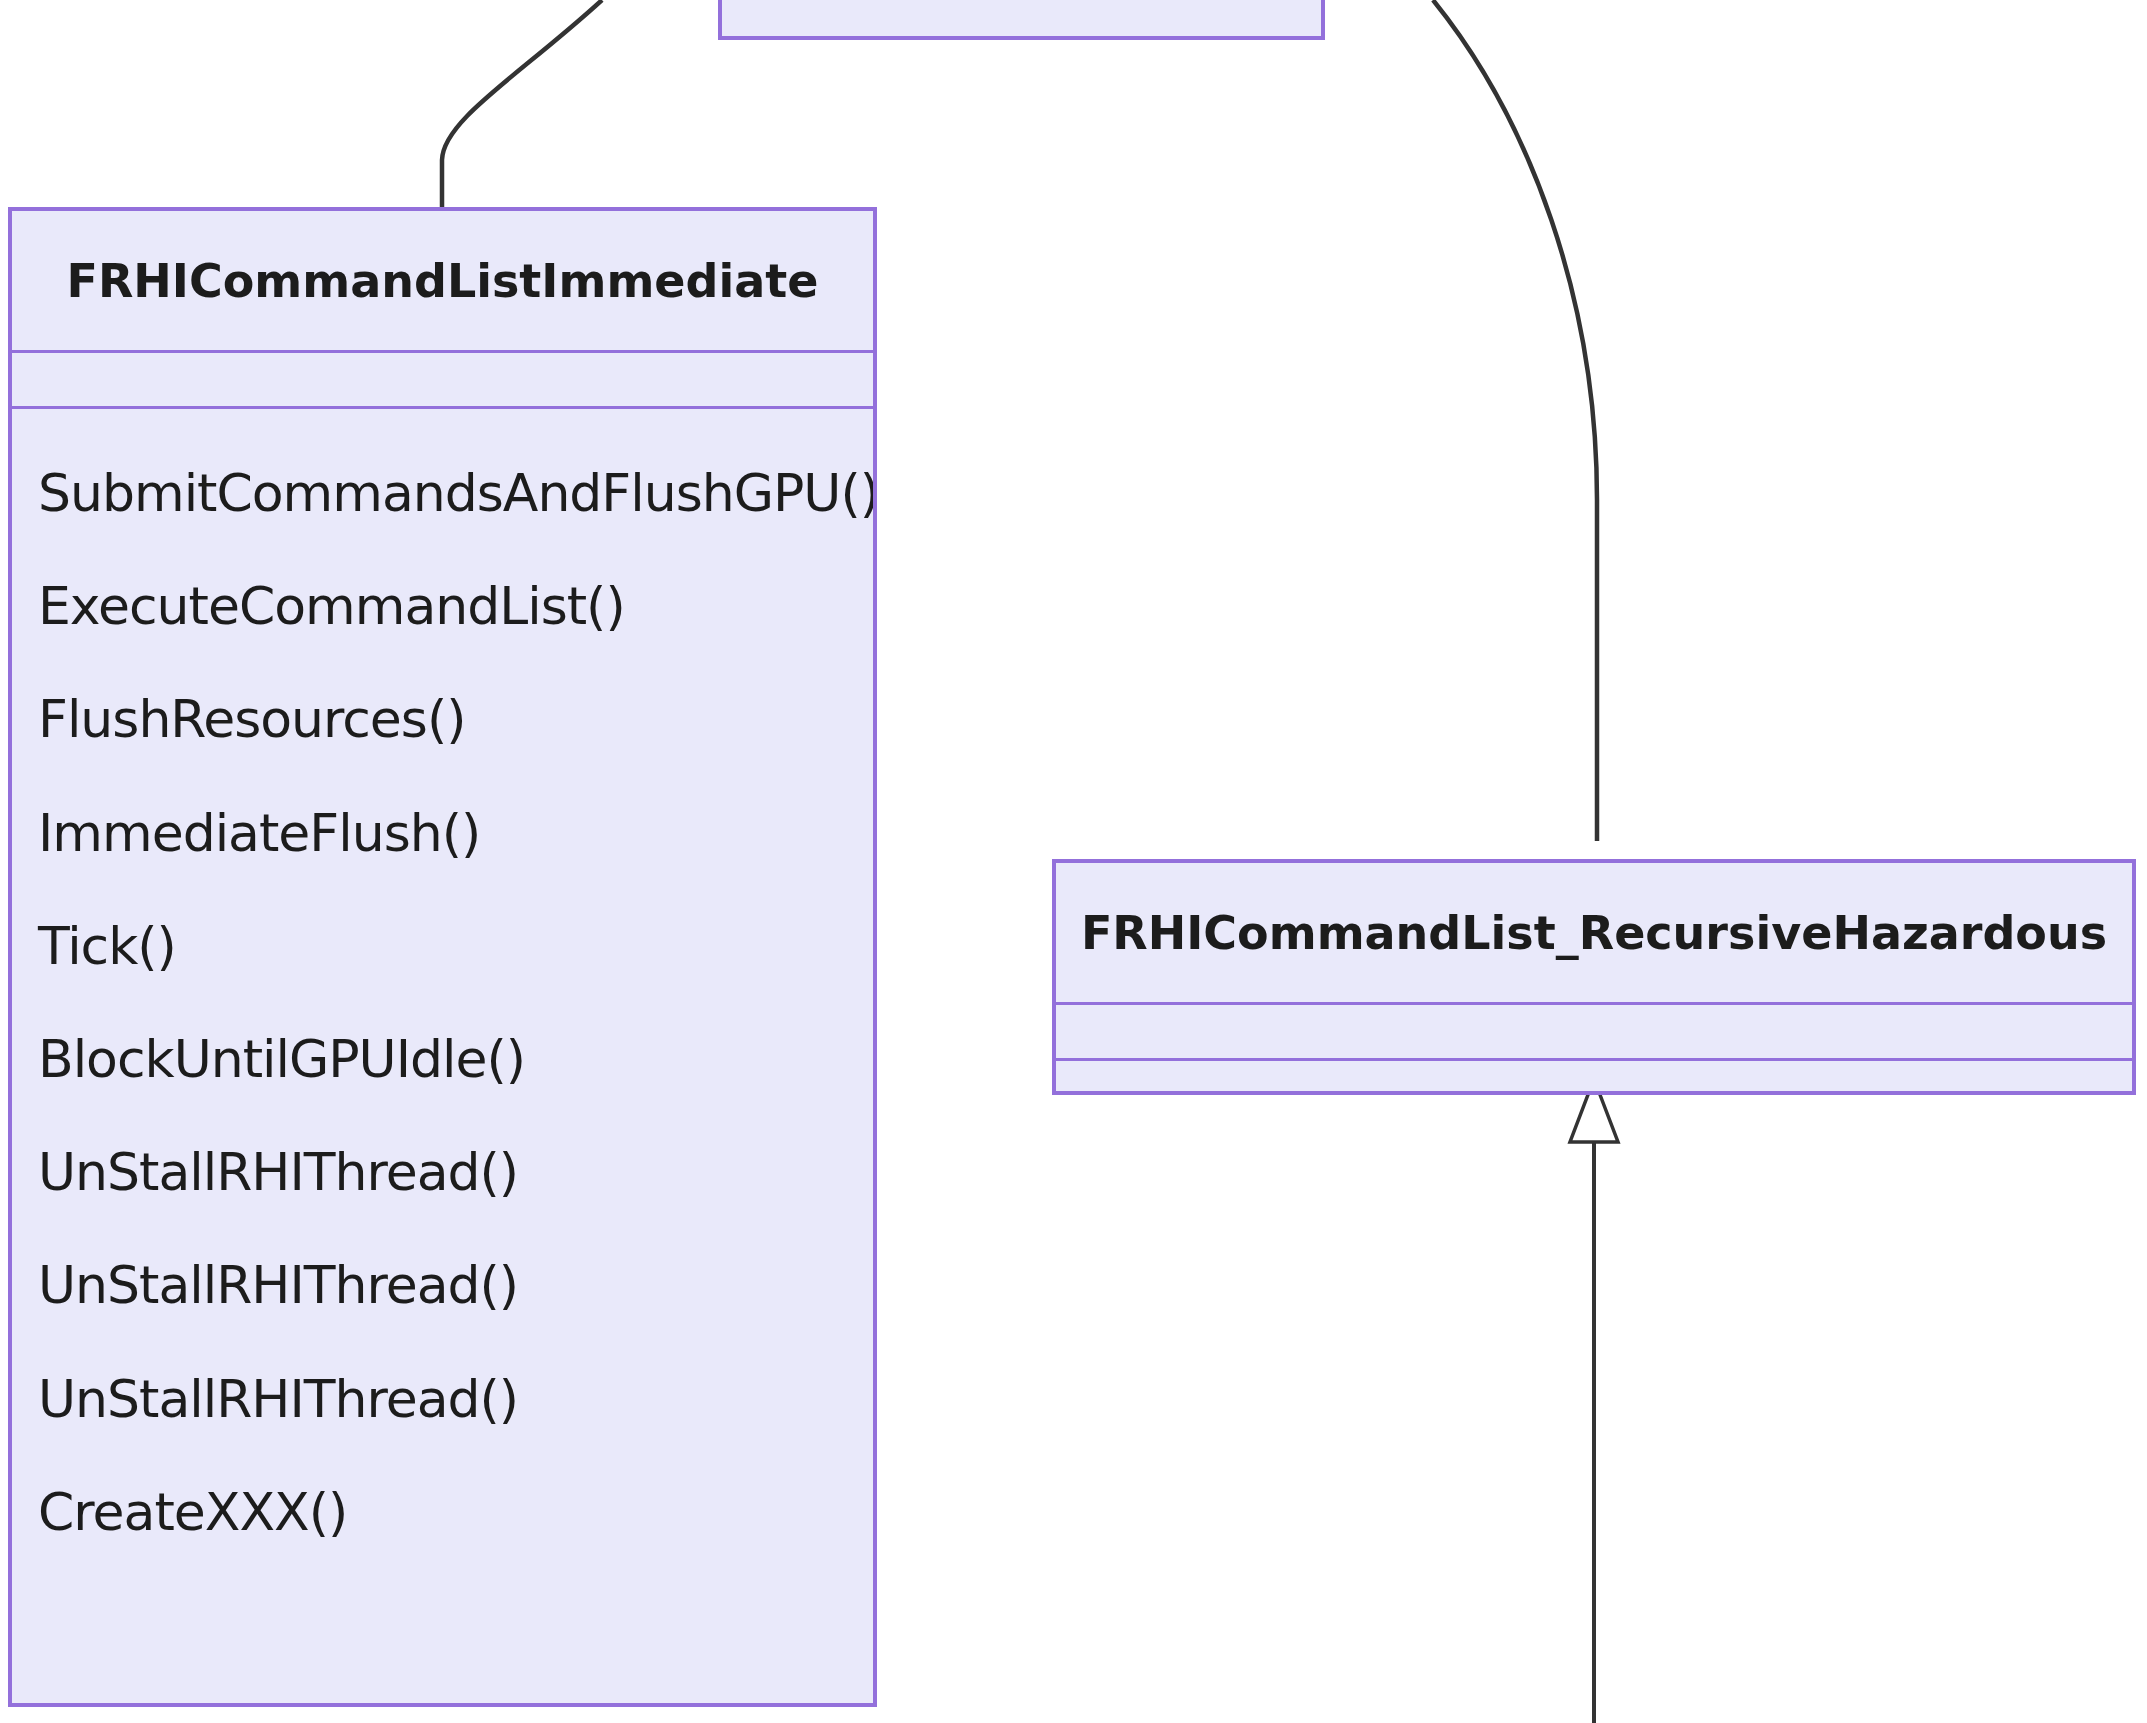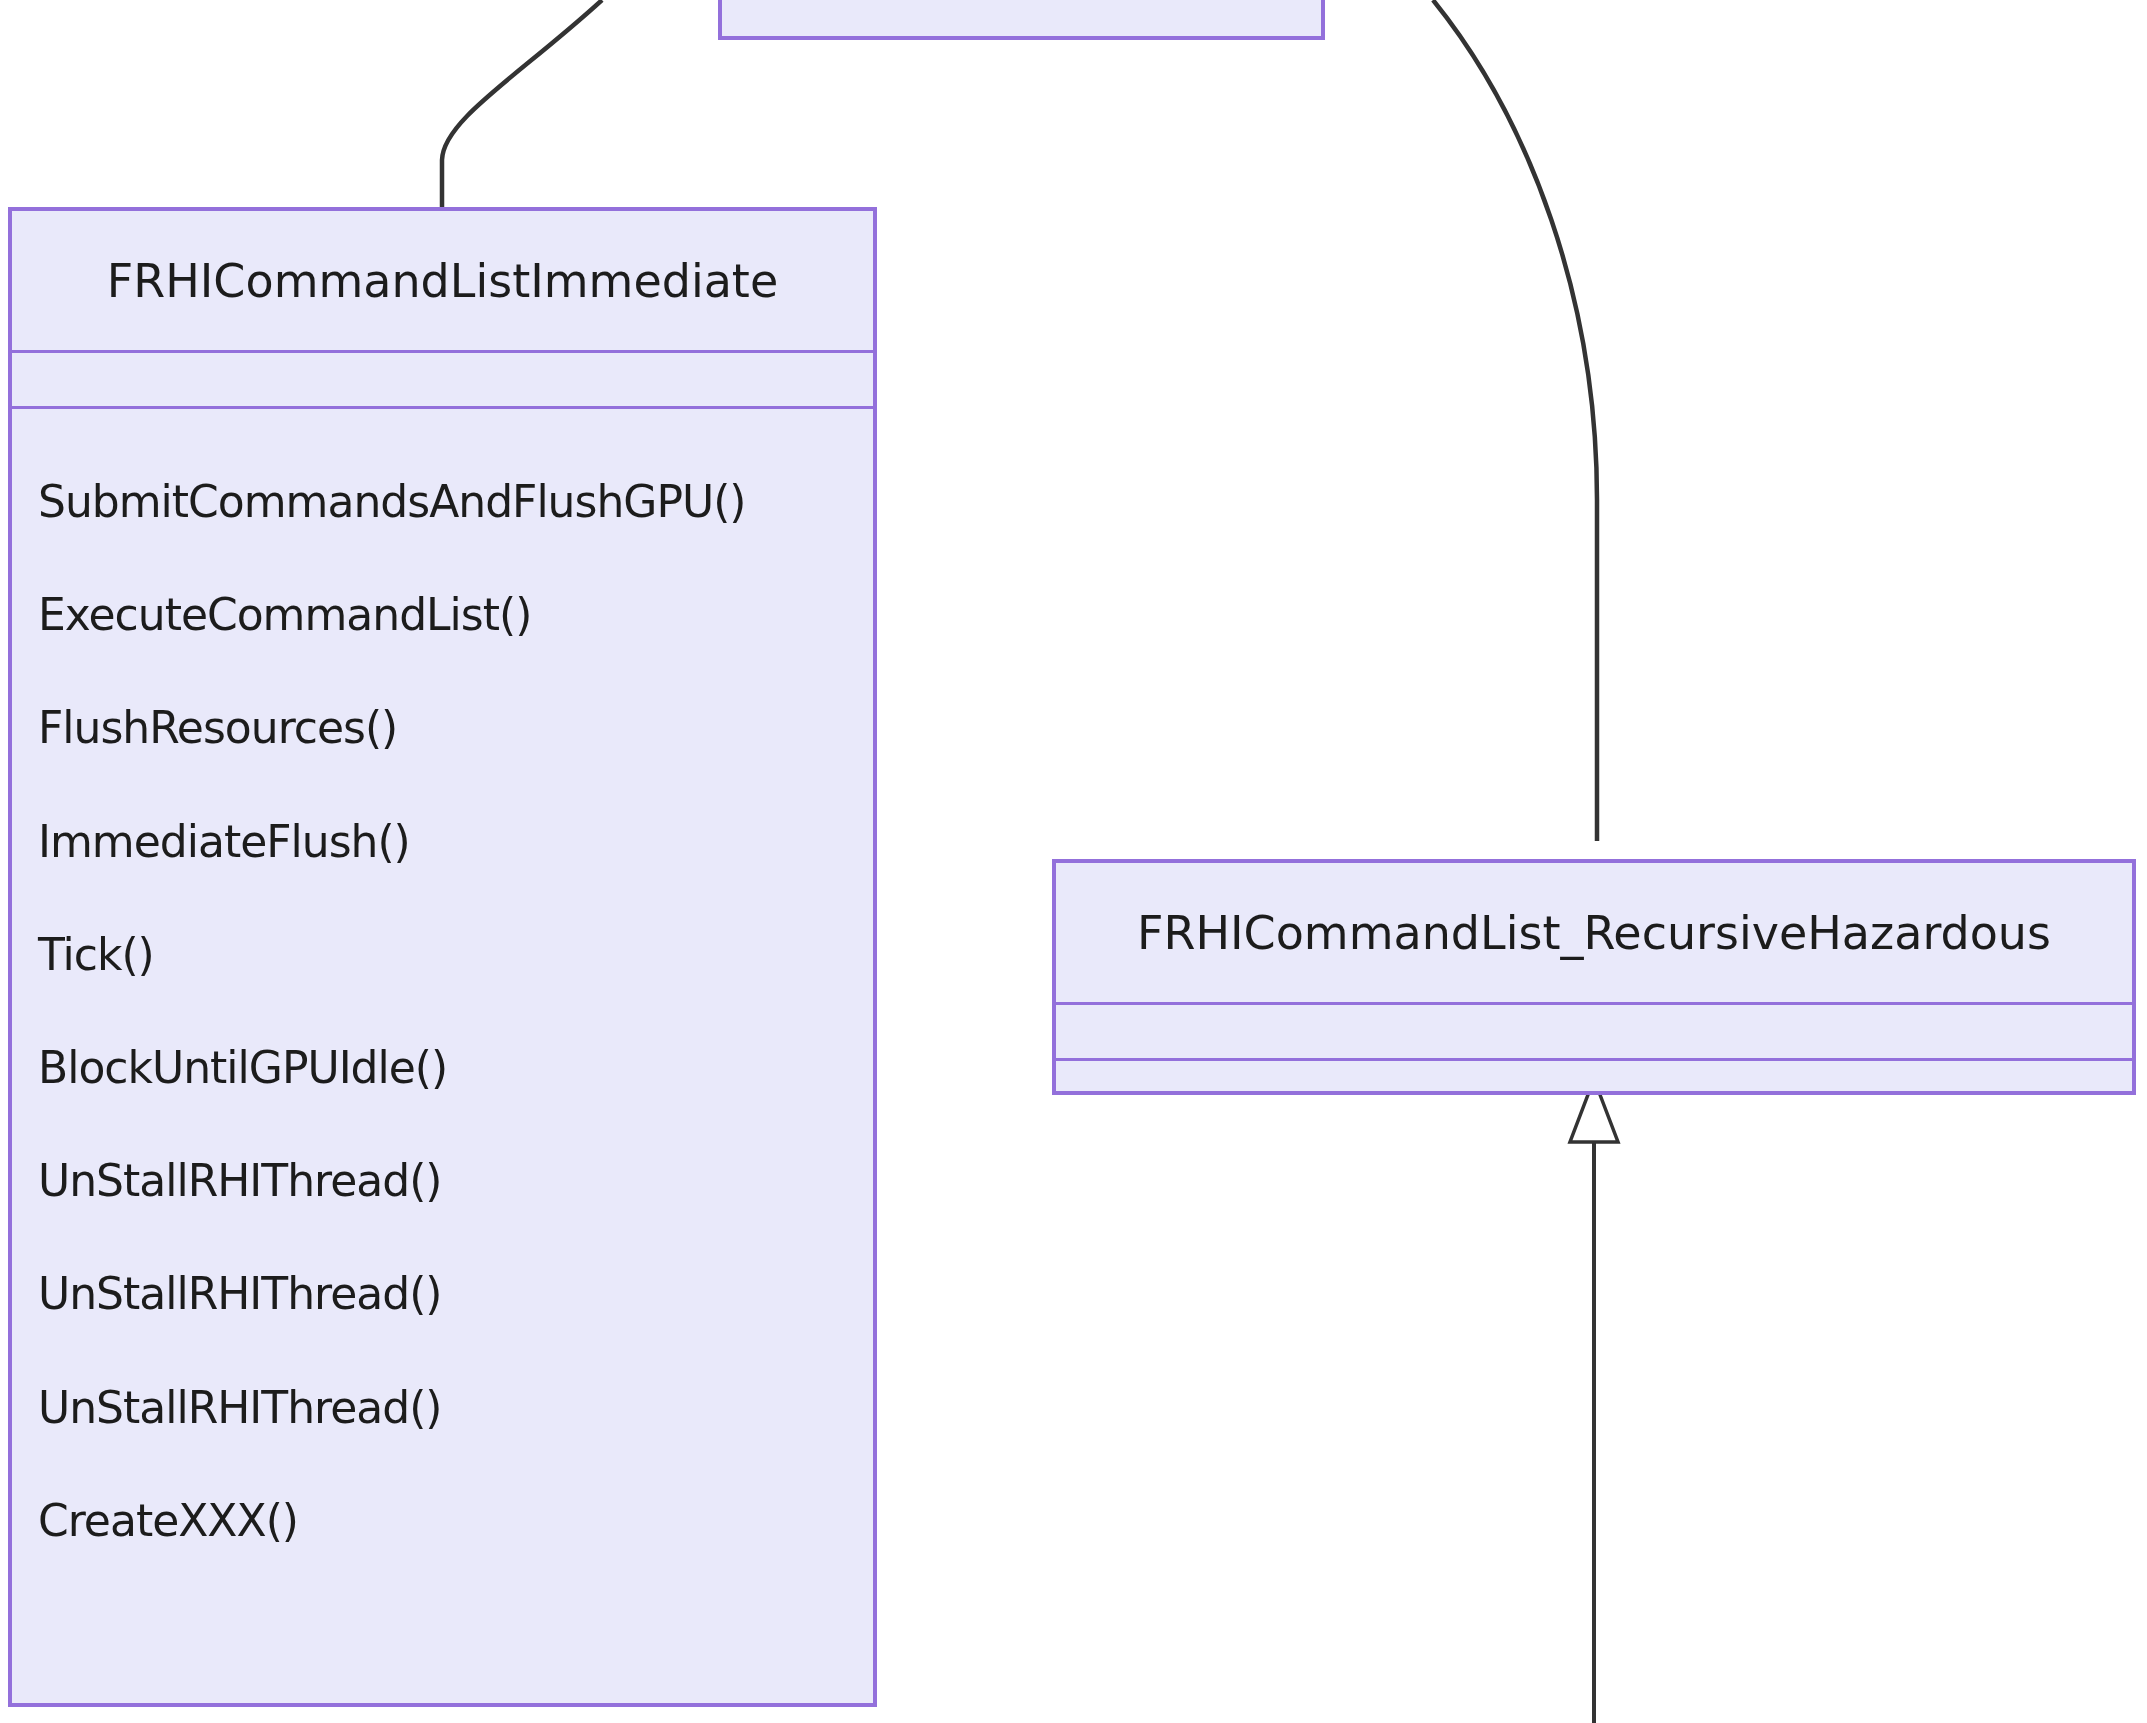--- a/index.html
+++ b/index.html
@@ -29,37 +29,37 @@
     border: 4px solid #9370DB;
     z-index: 2;
   }
   .compartment-title {
     box-sizing: border-box;
     height: 142px;
     border-bottom: 3px solid #9370DB;
     display: flex;
     align-items: center;
     justify-content: center;
-    font-weight: normal;
+    font-weight: bold;
     font-size: 46px;
     color: #1c1c1c;
     white-space: nowrap;
   }
   .compartment-attrs {
     box-sizing: border-box;
     height: 56px;
     border-bottom: 3px solid #9370DB;
   }
   .compartment-methods {
     box-sizing: border-box;
-    font-size: 44px;
+    font-size: 52px;
     color: #1c1c1c;
     letter-spacing: -1px;
     line-height: 113.2px;
-    padding: 36px 8px 0 26px;
+    padding: 28px 8px 0 26px;
     white-space: nowrap;
     overflow: hidden;
   }
   .method-line {
     height: 113.2px;
   }
   
   #box-immediate {
     left: 8px;
     top: 207px;

